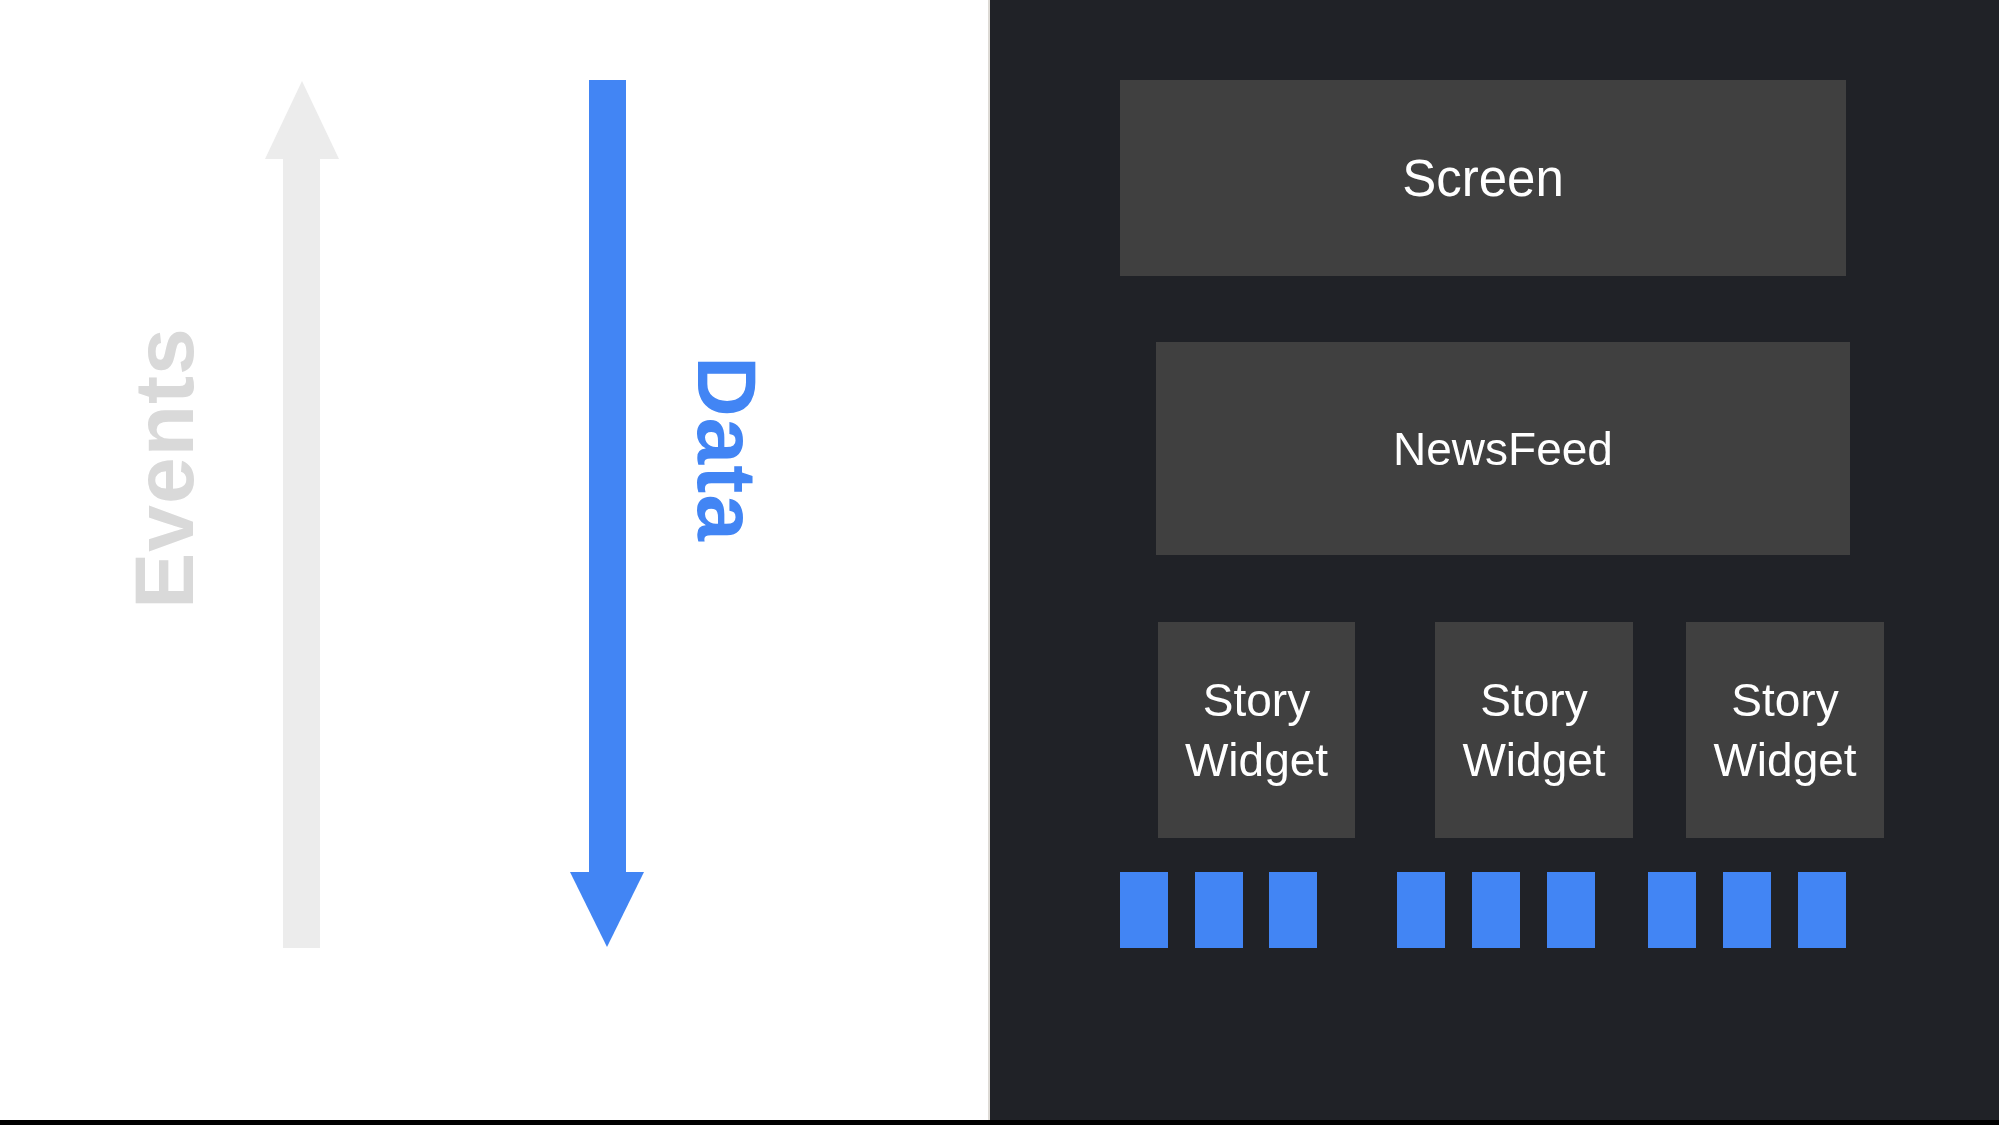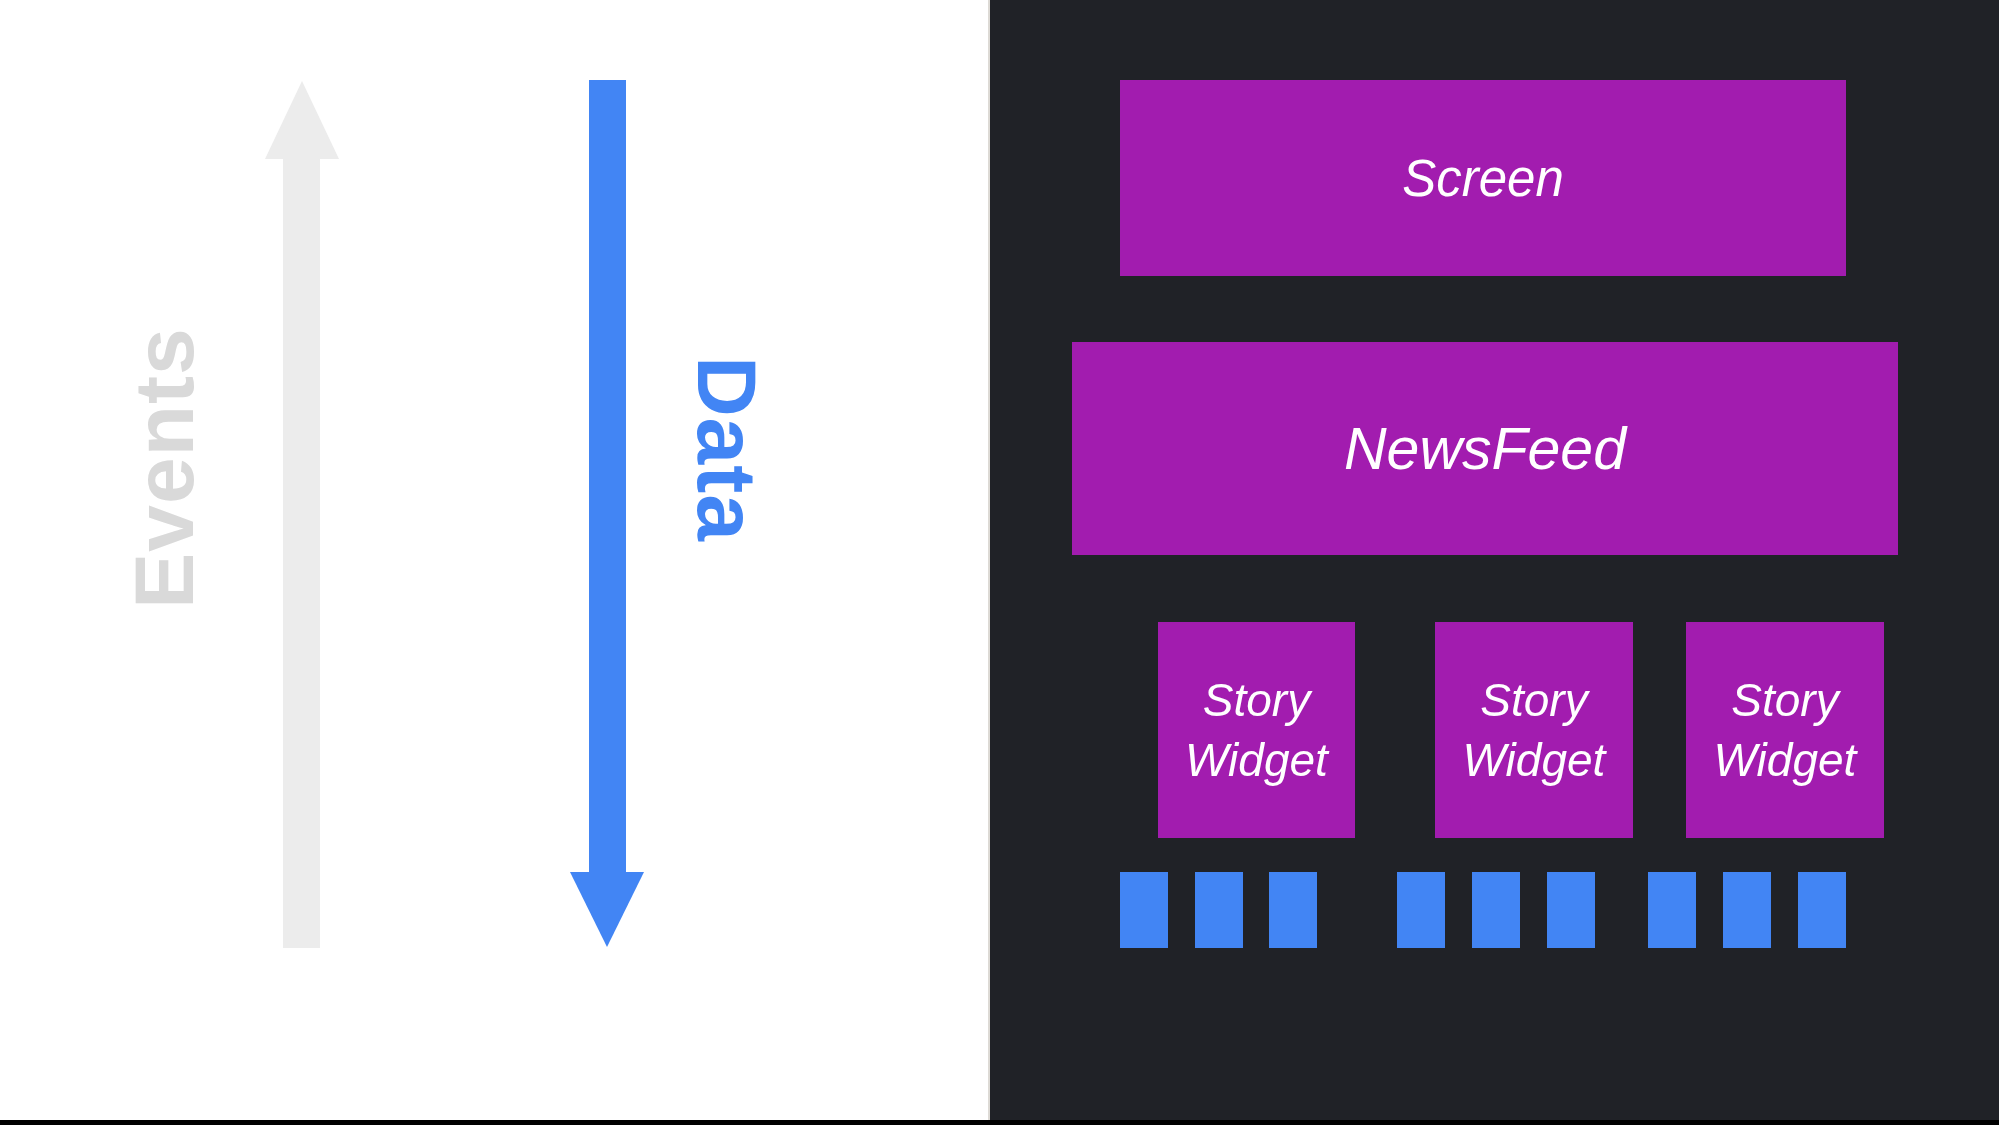--- a/index.html
+++ b/index.html
@@ -89,30 +89,29 @@
   }
   .flow-label.data {
     left: 727px; top: 449px;
     color: #4285f4;
     transform: translate(-50%, -50%) rotate(90deg);
   }
 
   
   .box {
     position: absolute;
-    background: #a21caf;
+    background: #404040;
     color: #ffffff;
     display: flex;
     align-items: center;
     justify-content: center;
     text-align: center;
-    font-style: italic;
   }
   .box-screen   { left: 1120px; top: 80px;  width: 726px; height: 196px; font-size: 51px; }
-  .box-newsfeed { left: 1072px; top: 342px; width: 826px; height: 213px; font-size: 59px; }
+  .box-newsfeed { left: 1156px; top: 342px; width: 694px; height: 213px; font-size: 46px; }
   .box-story    { top: 622px; height: 216px; font-size: 46px; line-height: 60px; margin-left: 38px; }
   .box-story.s1 { left: 1120px; width: 197px; }
   .box-story.s2 { left: 1397px; width: 198px; }
   .box-story.s3 { left: 1648px; width: 198px; }
 
   
   .blocks {
     position: absolute;
     top: 872px; height: 76px;
     display: flex;

